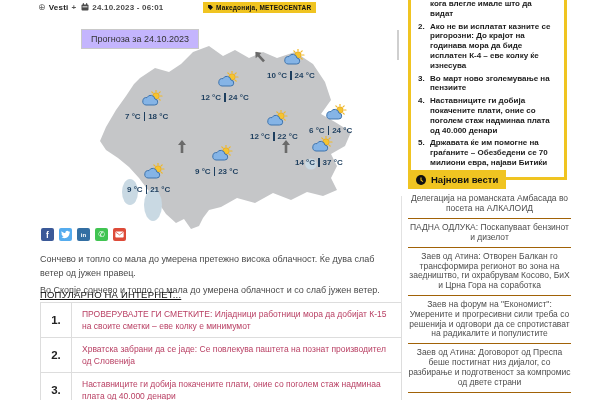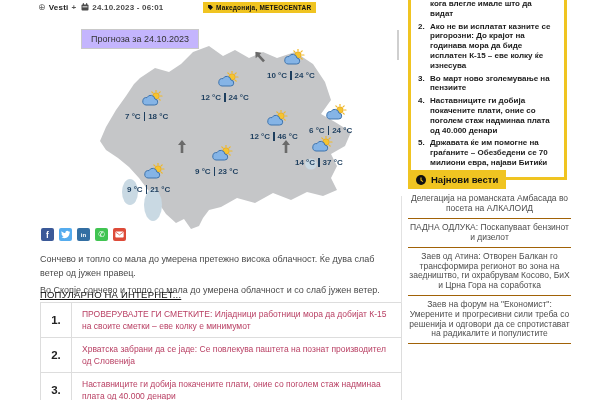--- a/index.html
+++ b/index.html
@@ -204,21 +204,21 @@
         <line x1="21" y1="6" x2="19.4" y2="6"></line>
           <line x1="19.2" y1="10.2" x2="18.1" y2="9.1"></line>
         <line x1="10.8" y1="1.8" x2="11.9" y2="2.9"></line>
       </g>
       <circle cx="15" cy="6" r="3.2" fill="#f5c431" stroke="#e8a81f" stroke-width="0.8"></circle>
       <path d="M5 15 h8.5 a3 3 0 0 0 .4-6 A4.2 4.2 0 0 0 6 7.6 A3.2 3.2 0 0 0 5 15 Z" fill="#85b4e6" stroke="#3f74ad" stroke-width="1"></path>
     </svg>
     <div class="temps">
         <span>12 °C</span>
         <span class="tsep"></span>
-        <span>46 °C</span>
+        <span>22 °C</span>
       </div>
   </div>
 
   <div class="station" style="left:110px;top:118px;">
     <svg class="wicon" width="22" height="16" viewBox="0 0 22 16">
       <g stroke="#f0b929" stroke-width="1.2" stroke-linecap="round">
         <line x1="15" y1="0" x2="15" y2="1.6"></line>
           <line x1="19.2" y1="1.8" x2="18.1" y2="2.9"></line>
         <line x1="21" y1="6" x2="19.4" y2="6"></line>
           <line x1="19.2" y1="10.2" x2="18.1" y2="9.1"></line>
@@ -314,21 +314,21 @@
       <td class="pnum">3.</td>
       <td class="ptext">Наставниците ги добија покачените плати, оние со поголем стаж надминаа плата од 40.000 денари</td>
     </tr>
   </tbody>
 </table>
 
 <div class="abs top-box">
   <div class="tb-intro">кога влегле имале што да видат</div>
   <div class="tb-item">
     <span class="n">2.</span>
-    <span class="t">Ако не ви исплатат казните се ригорозни: До крајот на годинава мора да биде исплатен К-15 – еве колку ќе изнесува</span>
+    <span class="t">Ако не ви исплатат казните се ригорозни: До крајот на годинава мора да биде исплатен К-4 – еве колку ќе изнесува</span>
   </div>
   <div class="tb-item">
     <span class="n">3.</span>
     <span class="t">Во март ново зголемување на пензиите</span>
   </div>
   <div class="tb-item">
     <span class="n">4.</span>
     <span class="t">Наставниците ги добија покачените плати, оние со поголем стаж надминаа плата од 40.000 денари</span>
   </div>
   <div class="tb-item">
@@ -343,16 +343,17 @@
     <path d="M5 2.4 V5.3 L7 6.6" stroke="#f0c421" stroke-width="1.1" fill="none"></path>
   </svg>
   <span>Најнови вести</span>
 </div>
 
 <div class="abs news-list">
   <div class="news-item">Делегација на романската Амбасада во посета на АЛКАЛОИД</div>
   <div class="news-item">ПАДНА ОДЛУКА: Поскапуваат бензинот и дизелот</div>
   <div class="news-item">Заев од Атина: Отворен Балкан го трансформира регионот во зона на заедништво, ги охрабрувам Косово, БиХ и Црна Гора на соработка</div>
   <div class="news-item">Заев на форум на "Економист": Умерените и прогресивни сили треба со решенија и одговори да се спротистават на радикалите и популистите</div>
+  <div class="news-item">Заев од Атина: Договорот од Преспа беше постигнат низ дијалог, со разбирање и подготвеност за компромис од двете страни</div>
 </div>
 
 <div class="abs vdiv"></div>
 <div class="abs sliver-r"></div>
 
 </body></html>

